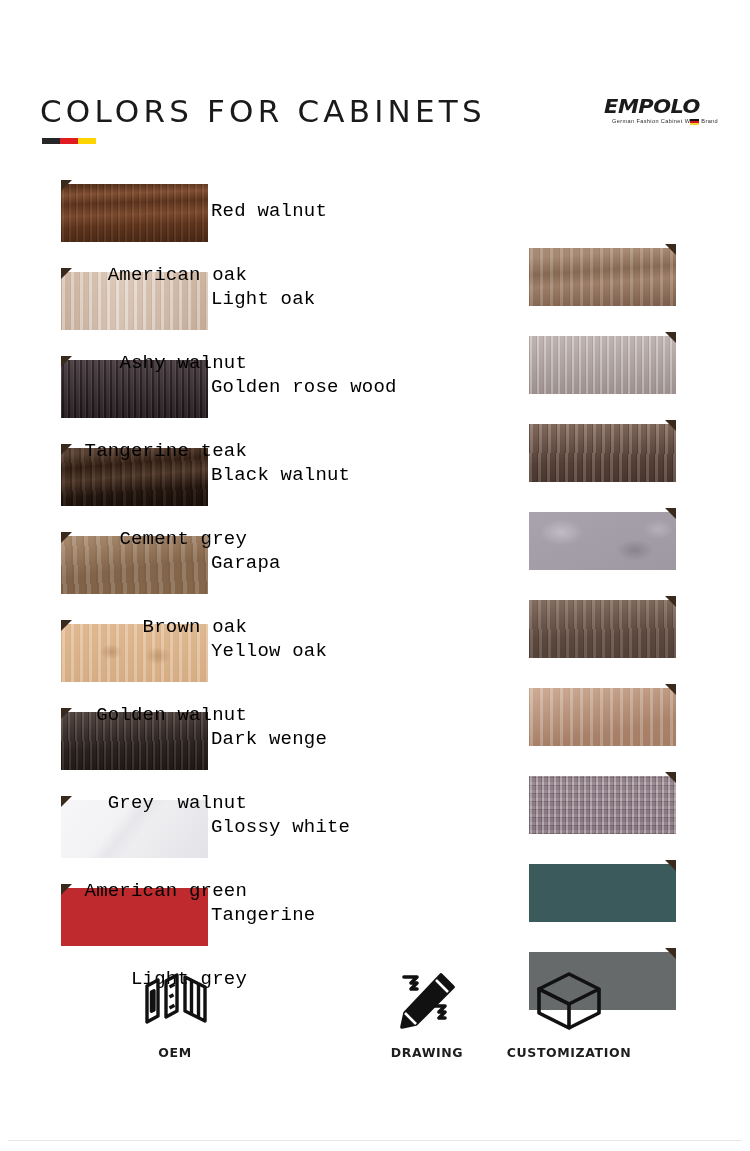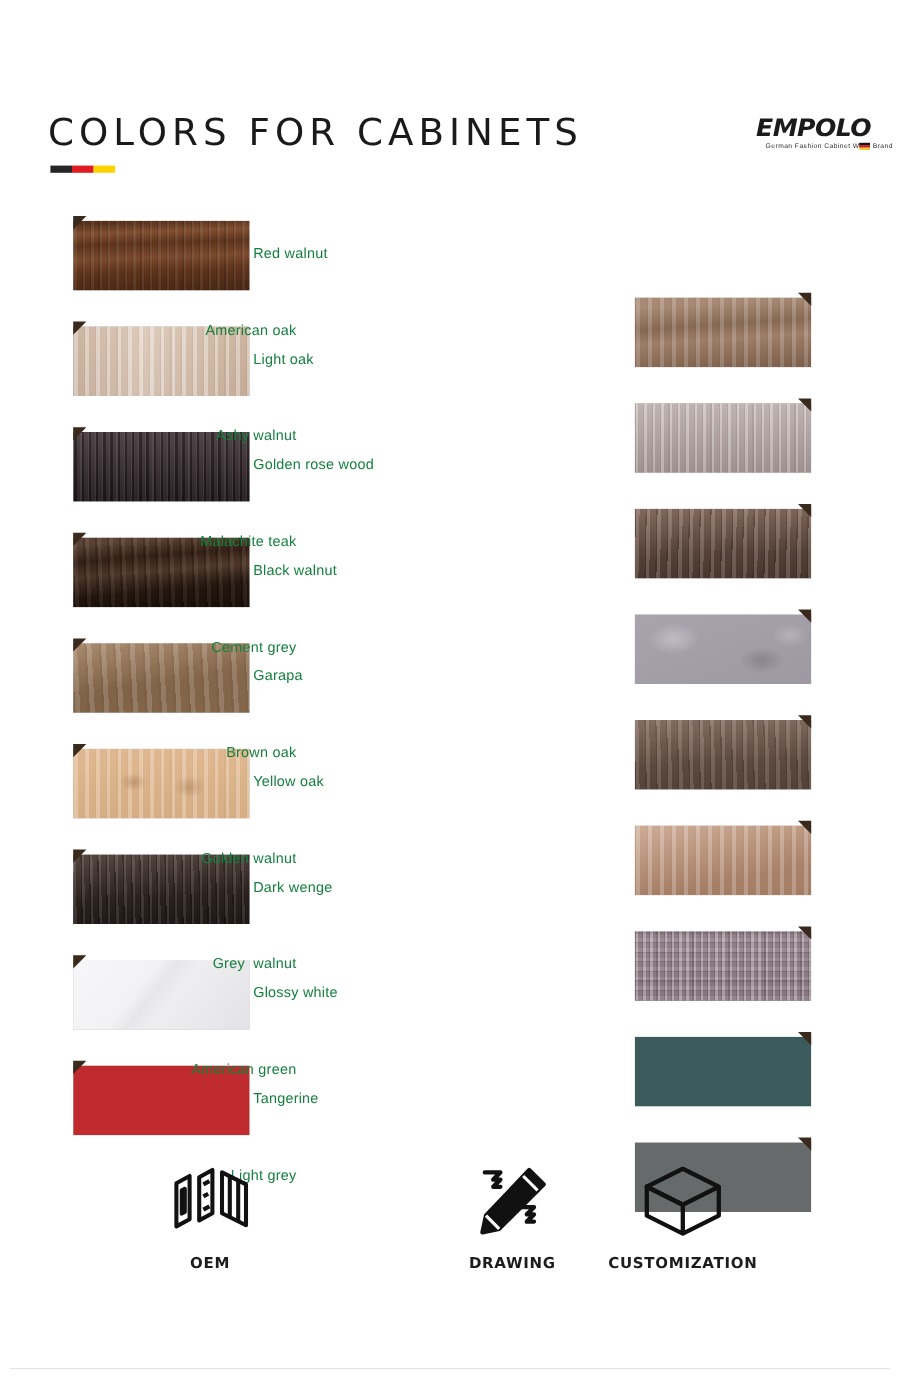--- a/index.html
+++ b/index.html
@@ -27,21 +27,21 @@
     font-family:"DejaVu Sans", sans-serif;
   }
 
   .tricolor { position:absolute; left:42px; top:138px; width:54px; height:6px; display:flex; }
   .tricolor span { flex:1 1 0; height:100%; display:block; }
   .tri-black  { background:#262626; }
   .tri-red    { background:#e11b22; }
   .tri-yellow { background:#ffd400; }
 
   
-  .logo { position:absolute; right:26px; top:96px; width:92px; text-align:center;margin-left:16px; }
+  .logo { position:absolute; right:52px; top:96px; width:92px; text-align:center;margin-left:16px; }
   .logo-word {
     font-family:"DejaVu Sans", sans-serif;
     font-weight:bold; font-style:italic;
     font-size:20px; line-height:20px;
     letter-spacing:-0.5px;
     color:#1b1b1b;
     transform:scaleX(1.05);
   }
   .logo-tag-row { display:flex; align-items:center; justify-content:center; gap:3px; margin-top:3px; }
   .logo-tagline {
@@ -83,24 +83,24 @@
   }
   .right .fold {
     right:0;
     border-right:11px solid #3a2a1d;
     border-bottom:11px solid transparent;
   }
 
   .swatch-label {
     position:absolute; top:0; height:62px;
     line-height:62px;
-    font-size:12px;
-    color:#15803d;
+    font-size:19px;
+    color:#000000;
     white-space:pre;
-    font-family:Liberation Sans, sans-serif;
+    font-family:Liberation Mono, monospace;
     letter-spacing:0.2px;
   }
   .left  .swatch-label { left:150px; text-align:left; }
   .right .swatch-label { right:151px; text-align:left; }
 
   
   .tex { position:absolute; inset:0; }
 
   .tex-red-walnut{
     background:
@@ -344,21 +344,21 @@
         </div>
         <div class="swatch-label">Ashy walnut</div>
       </div>
       <div class="swatch-row right" style="top: 420px;">
         <div class="swatch-wrap">
           <div class="swatch">
             <div class="tex tex-california-teak"></div>
           </div>
           <div class="fold"></div>
         </div>
-        <div class="swatch-label">Malachite teak</div>
+        <div class="swatch-label">Tangerine teak</div>
       </div>
       <div class="swatch-row right" style="top: 508px;">
         <div class="swatch-wrap">
           <div class="swatch">
             <div class="tex tex-cement-grey"></div>
           </div>
           <div class="fold"></div>
         </div>
         <div class="swatch-label">Cement grey</div>
       </div>

